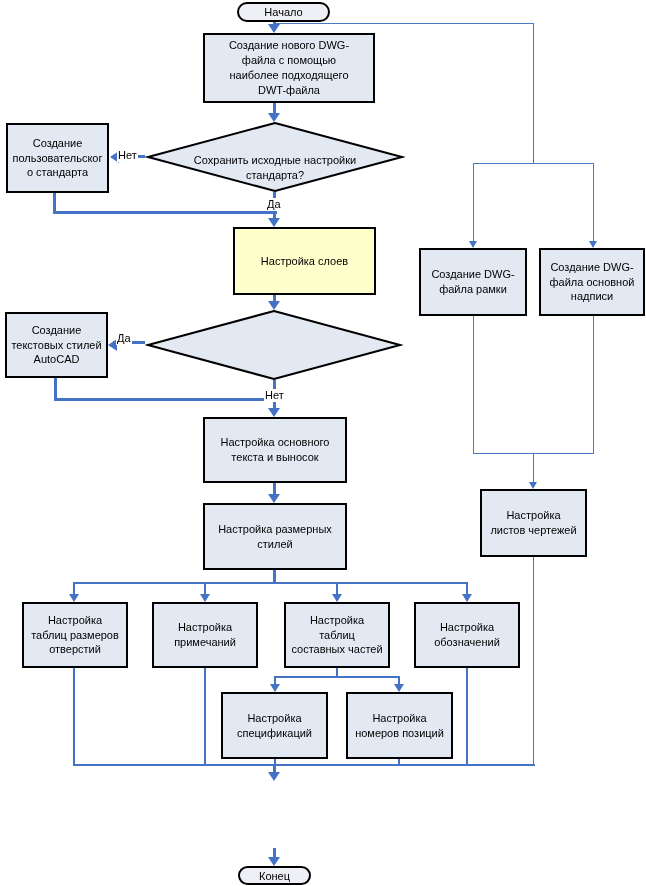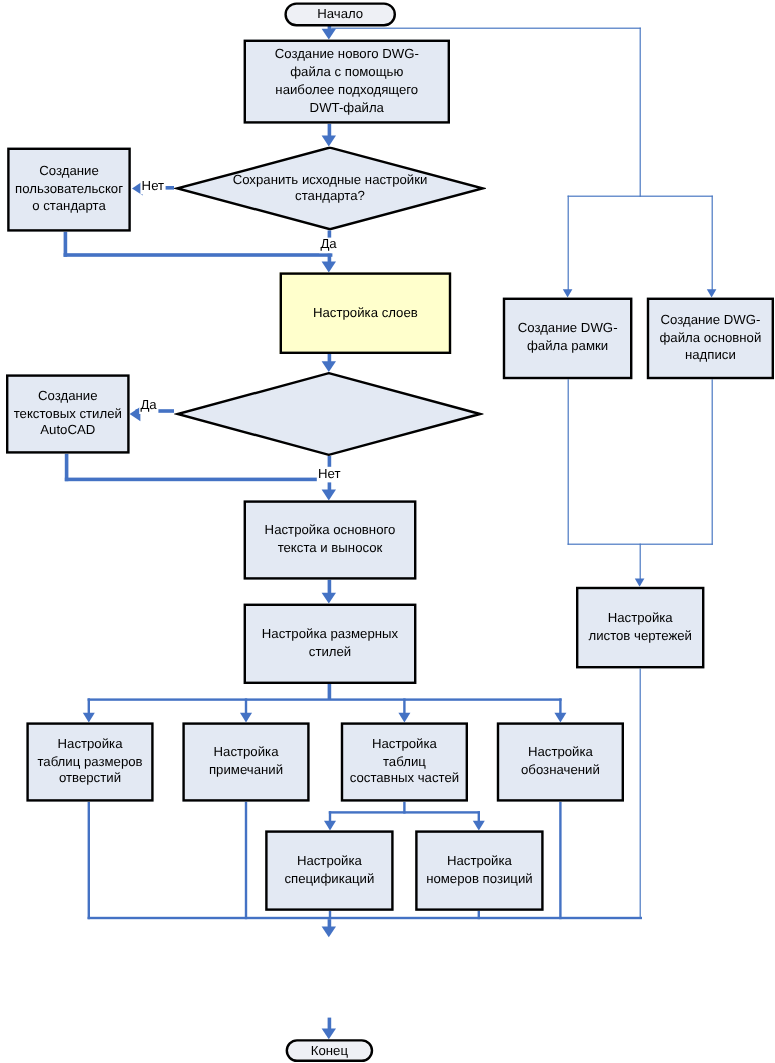--- a/index.html
+++ b/index.html
@@ -21,21 +21,21 @@
   }
   .node.yellow{background:#ffffcc;margin-left:30px;}
   .oval{
     position:absolute;box-sizing:border-box;background:#eef0f5;border:2px solid #000;
     border-radius:11px;display:flex;align-items:center;justify-content:center;
     font-size:11px;
   }
   .diamond{position:absolute;}
   .diamond polygon{fill:#e3e9f3;stroke:#000;stroke-width:2;}
   .dlabel{
-    position:absolute;display:flex;align-items:center;justify-content:center;
+    position:absolute;display:flex;align-items:flex-end;justify-content:center;
     text-align:center;font-size:11px;line-height:1.3;white-space:pre-line;
   }
   .elabel{position:absolute;font-size:11px;background:#fff;padding:0 1px;line-height:13px;}
 </style>
 </head>
 <body>
 
 <div id="canvas">
 
   <div class="ln" style="left:273px;top:20px;width:3px;height:6px"></div>

